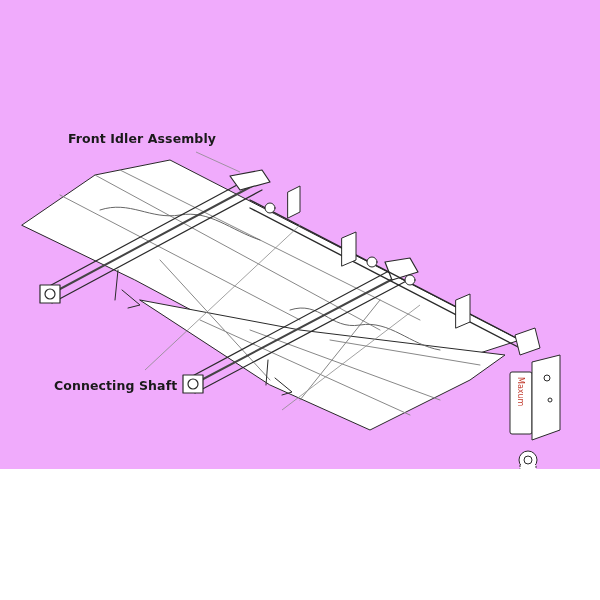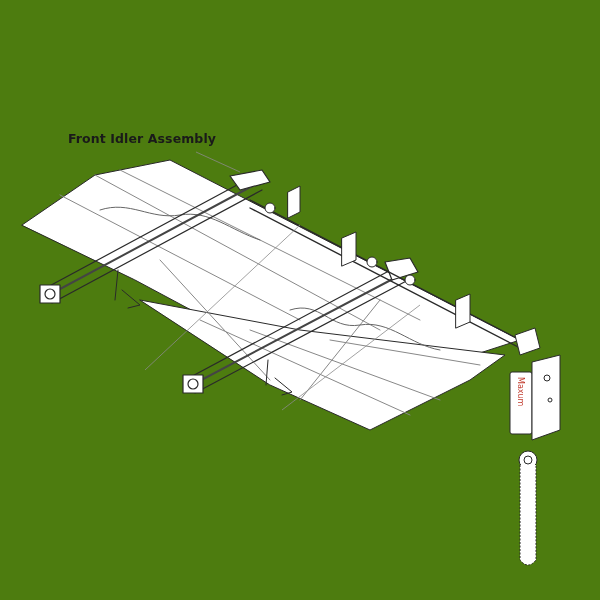--- a/index.html
+++ b/index.html
@@ -1,16 +1,16 @@
 <!DOCTYPE html>
 <html><head>
   <meta charset="utf-8">
   <style>
     html, body { margin: 0; padding: 0; background: #ffffff; }
-    .canvas { position: relative; width: 600px; height: 600px; background: #4d7c0f; overflow: hidden; }
+    .canvas { position: relative; width: 600px; height: 469px; background: #f0abfc; overflow: hidden; }
     svg.art { position: absolute; left: 0; top: 0; }
     .label {
       position: absolute;
       font-family: "DejaVu Sans", sans-serif;
       font-weight: bold;
       font-size: 12.5px;
       color: #1a1a1a;
       white-space: nowrap;
       letter-spacing: 0.1px;
     }
@@ -93,13 +93,14 @@
       <circle cx="547" cy="378" r="3"></circle>
       <circle cx="550" cy="400" r="2"></circle>
       <circle cx="528" cy="460" r="9"></circle>
       <circle cx="528" cy="460" r="4"></circle>
       <path d="M520,465 L520,560 Q528,570 536,560 L536,465" stroke-dasharray="2,1.5"></path>
       <text x="0" y="0" transform="translate(518,377) rotate(90)" font-family="DejaVu Sans, sans-serif" font-size="8" fill="#c0392b" stroke="none">Maxum</text>
     </g>
   </svg>
 
   <div class="label lbl-front">Front Idler Assembly</div>
+  <div class="label lbl-conn">Connecting Shaft</div>
 </div>
 
 </body></html>

